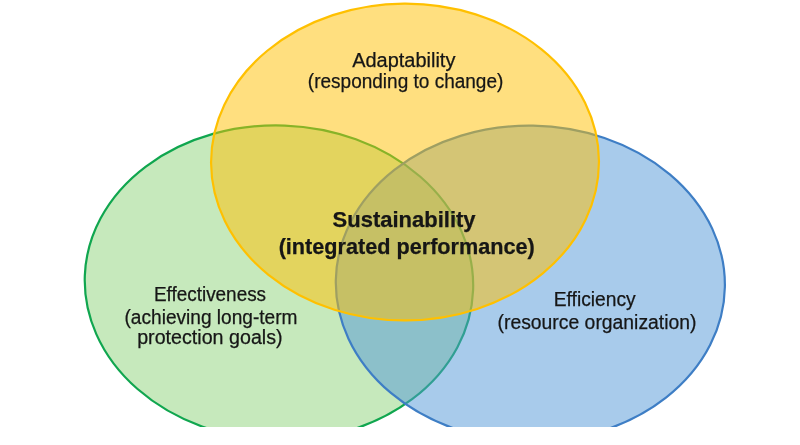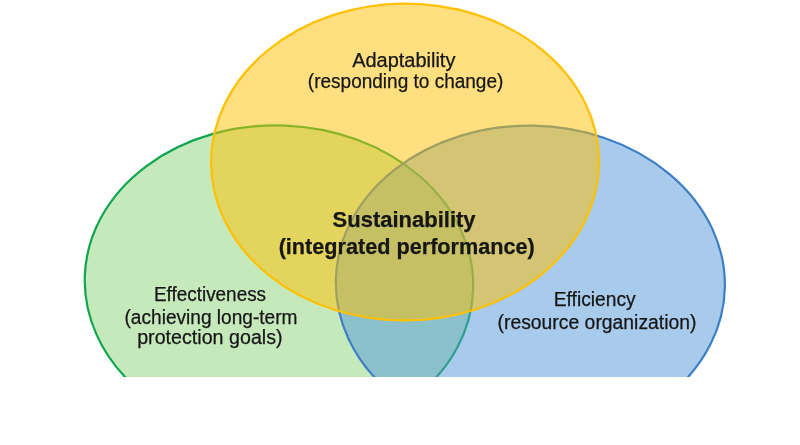--- a/index.html
+++ b/index.html
@@ -1,16 +1,16 @@
 <!DOCTYPE html>
 <html><head>
 <meta charset="utf-8">
 <style>
   html,body{margin:0;padding:0;background:#ffffff;}
-  #canvas{width:800px;height:377px;position:relative;overflow:hidden;background:#ffffff;}
+  #canvas{width:800px;height:427px;position:relative;overflow:hidden;background:#ffffff;}
   svg{display:block;}
   text{font-family:"Liberation Sans",sans-serif;fill:#161616;stroke:#161616;stroke-width:0.25;}
 </style>
 </head>
 <body>
 <div id="canvas">
 <svg width="800" height="445" viewBox="0 0 800 445">
 
   <ellipse cx="278.96" cy="282.87" rx="194.27" ry="157.45" fill="rgba(141,211,121,0.5)" stroke="#10A64F" stroke-width="2.2" transform="rotate(2.13 278.96 282.87)"></ellipse>
 

